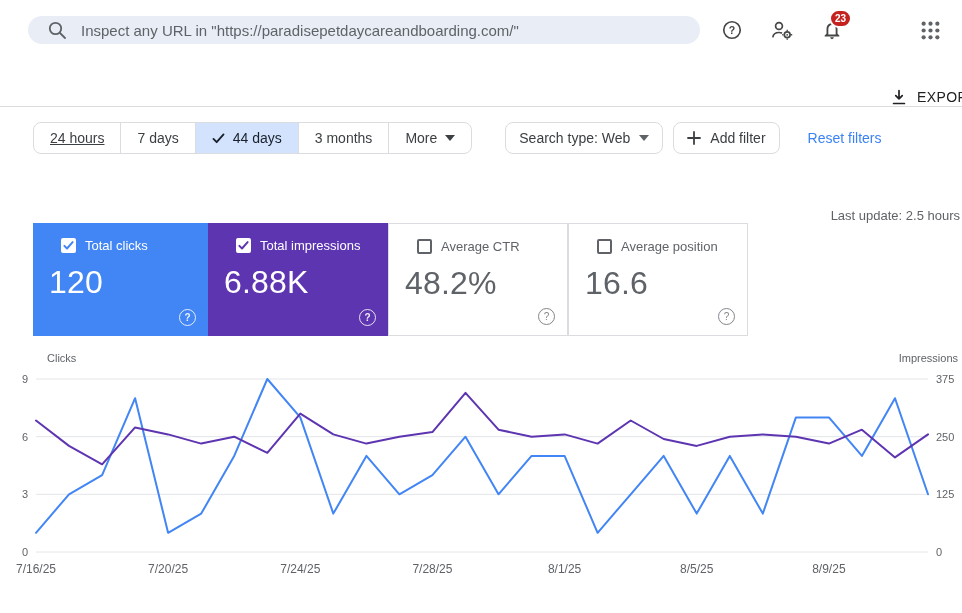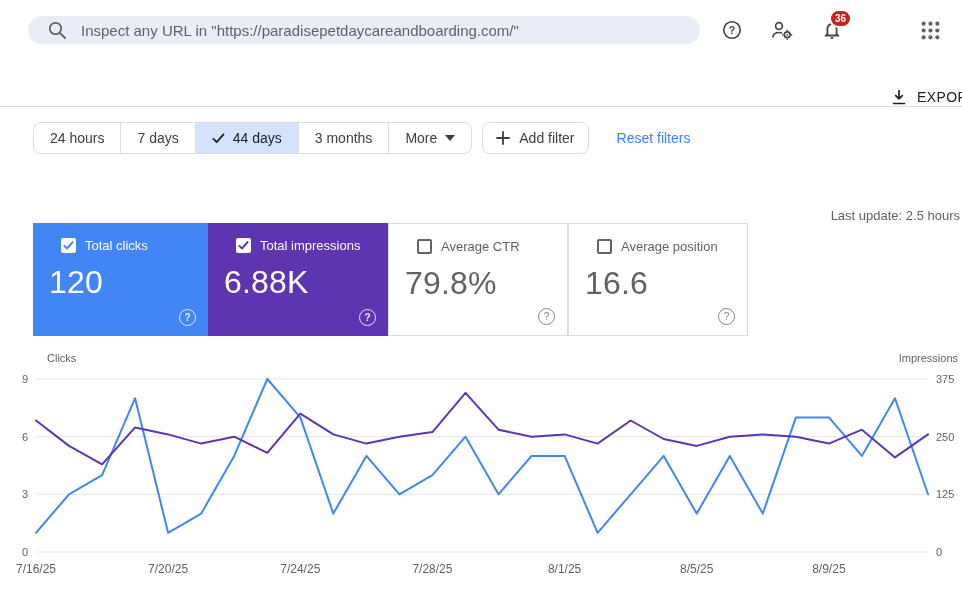--- a/index.html
+++ b/index.html
@@ -17,21 +17,21 @@
   
   .page-header{position:relative;padding:26px 0 20px 33px;}
   .page-title{font-size:20px;color:#3c4043;font-weight:400;line-height:23px;}
   .export-btn{position:absolute;left:890px;top:28px;display:flex;align-items:center;gap:9px;font-size:14px;font-weight:500;color:#202124;letter-spacing:.4px;cursor:pointer;white-space:nowrap;}
   .divider{border-top:1px solid #dadce0;}
 
   
   .filters{display:flex;align-items:center;margin:15px 0 0 33px;}
   .seg{display:flex;border:1px solid #dadce0;border-radius:8px;overflow:hidden;height:32px;box-sizing:border-box;background:#fff;}
   .seg-item{display:flex;align-items:center;gap:8px;padding:0 16px;font-size:14px;color:#3c4043;border-left:1px solid #dadce0;cursor:pointer;white-space:nowrap;}
-  .seg-item:first-child{border-left:none;}
+  .seg-item:first-child{border-left:none;text-decoration:underline;}
   .seg-item.selected{background:#d3e3fd;color:#18212b;}
   .chip{display:flex;align-items:center;gap:9px;height:32px;box-sizing:border-box;border:1px solid #dadce0;border-radius:8px;padding:0 13px;font-size:14px;color:#3c4043;cursor:pointer;background:#fff;white-space:nowrap;}
   .chip.search-type{margin-left:33px;}
   .chip.add-filter{margin-left:10px;}
   .reset{margin-left:28px;color:#3b82f6;font-size:14px;cursor:pointer;white-space:nowrap;}
   .last-update{position:absolute;top:208px;right:2px;font-size:13px;color:#5f6368;white-space:nowrap;}
 
   
   .cards{display:flex;margin:69px 0 0 33px;}
   .metric-card{position:relative;width:180px;height:113px;box-sizing:border-box;padding:15px 16px;color:#fff;cursor:pointer;}
@@ -82,21 +82,21 @@
           <path d="M2.8 19.3c.4-3 3-4.8 6.2-4.8 1.1 0 2.1.2 3 .6"></path>
           <circle cx="17.2" cy="16.8" r="2.9"></circle>
           <circle cx="17.2" cy="16.8" r="0.9" fill="#444746" stroke="none"></circle>
           <path d="M17.2 13v-1.2M17.2 21.8v-1.2M21 16.8h1.2M12.2 16.8h1.2" stroke-width="1.4"></path>
         </svg>
       </div>
       <div class="tb-icon">
         <svg width="22" height="22" viewBox="0 0 24 24" fill="#444746">
             <path d="M12 22a2 2 0 0 0 2-2h-4a2 2 0 0 0 2 2zm6-6v-5c0-3.07-1.63-5.64-4.5-6.32V4a1.5 1.5 0 0 0-3 0v.68C7.64 5.36 6 7.92 6 11v5l-2 2v1h16v-1l-2-2zm-2 1H8v-6c0-2.48 1.51-4.5 4-4.5s4 2.02 4 4.5v6z"></path>
           </svg>
-        <span class="badge">36</span>
+        <span class="badge">23</span>
       </div>
       <div class="tb-icon" style="margin-left:48px;">
         <svg width="19" height="19" viewBox="0 0 18 18" fill="#5f6368">
           <circle cx="2.5" cy="2.5" r="2"></circle>
             <circle cx="9" cy="2.5" r="2"></circle>
             <circle cx="15.5" cy="2.5" r="2"></circle>
           <circle cx="2.5" cy="9" r="2"></circle>
             <circle cx="9" cy="9" r="2"></circle>
             <circle cx="15.5" cy="9" r="2"></circle>
           <circle cx="2.5" cy="15.5" r="2"></circle>
@@ -141,20 +141,28 @@
         </span>
       <span class="seg-item">
         <span>More</span>
         <span style="display:flex;">
             <svg width="10" height="6" viewBox="0 0 10 6">
               <path d="M0 0l5 6 5-6z" fill="#3c4043"></path>
             </svg>
           </span>
       </span>
     </div>
+    <div class="chip search-type">
+      <span>Search type: Web</span>
+      <span style="display:flex;">
+          <svg width="10" height="6" viewBox="0 0 10 6">
+            <path d="M0 0l5 6 5-6z" fill="#5f6368"></path>
+          </svg>
+        </span>
+    </div>
     <div class="chip add-filter">
       <span style="display:flex;">
           <svg width="14" height="14" viewBox="0 0 14 14" stroke="#3c4043" stroke-width="1.8" stroke-linecap="round">
             <path d="M7 1v12M1 7h12"></path>
           </svg>
         </span>
       <span>Add filter</span>
     </div>
     <span class="reset">Reset filters</span>
   </div>
@@ -184,21 +192,21 @@
         <span class="metric-label">Total impressions</span>
       </div>
       <div class="metric-value">6.88K</div>
       <span class="card-help">?</span>
     </div>
     <div class="metric-card white">
       <div class="row">
         <span class="cbx"></span>
         <span class="metric-label">Average CTR</span>
       </div>
-      <div class="metric-value">79.8%</div>
+      <div class="metric-value">48.2%</div>
       <span class="card-help">?</span>
     </div>
     <div class="metric-card white">
       <div class="row">
         <span class="cbx"></span>
         <span class="metric-label">Average position</span>
       </div>
       <div class="metric-value">16.6</div>
       <span class="card-help">?</span>
     </div>

